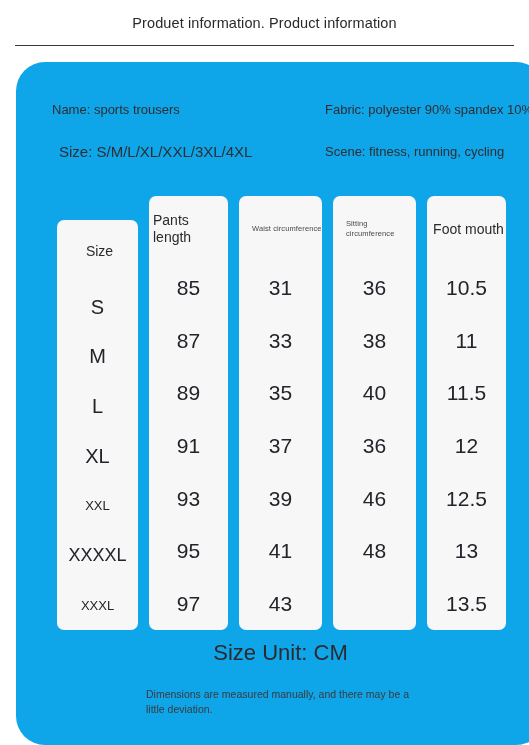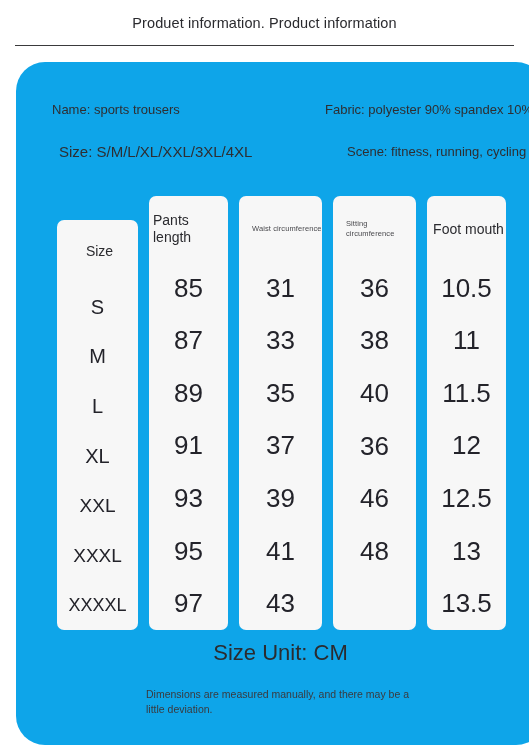--- a/index.html
+++ b/index.html
@@ -70,21 +70,21 @@
     height: 120px;
   }
   .info-item {
     position: absolute;
     color: #2e2e32;
     white-space: nowrap;
   }
   .info-name  { left: 36px;  top: 40px;  font-size: 13px; }
   .info-fabric{ left: 309px; top: 40px;  font-size: 13px; }
   .info-size  { left: 33px;  top: 81px;  font-size: 15px; margin-left: 10px; }
-  .info-scene { left: 309px; top: 82px;  font-size: 13px; margin-left: 22px; }
+  .info-scene { left: 309px; top: 82px;  font-size: 13px; }
 
   
   .table-wrap {
     position: absolute;
     left: 41px;
     top: 134px;
     width: 449px;
     height: 434px;
     display: flex;
     gap: 11px;
@@ -121,26 +121,26 @@
     color: #4a4a4e;
     line-height: 1.3;
     letter-spacing: 0.1px;
   }
 
   .cell {
     height: 52.6px;
     display: flex;
     align-items: center;
     justify-content: center;
-    font-size: 26px;
+    font-size: 21px;
     color: #23232a;
   }
   .cell.sz { font-size: 20px; }
   .cell.sz.long4 { font-size: 18px; }
-  .cell.sz.long3 { font-size: 19px; }
+  .cell.sz.long3 { font-size: 13px; }
 
   
   .footer {
     position: absolute;
     left: 0;
     top: 578px;
     width: 529px;
   }
   .unit-title {
     width: 529px;
@@ -181,22 +181,22 @@
 
       <div class="col col-size">
         <div class="col-head big">
           <span class="col-head-text">Size</span>
         </div>
         <div class="cell sz">S</div>
         <div class="cell sz">M</div>
         <div class="cell sz">L</div>
         <div class="cell sz">XL</div>
         <div class="cell sz long3">XXL</div>
+        <div class="cell sz long4">XXXXL</div>
         <div class="cell sz long3">XXXL</div>
-        <div class="cell sz long4">XXXXL</div>
       </div>
 
       <div class="col col-pants">
         <div class="col-head big">
           <span class="col-head-text">Pants length</span>
         </div>
         <div class="cell">85</div>
         <div class="cell">87</div>
         <div class="cell">89</div>
         <div class="cell">91</div>

